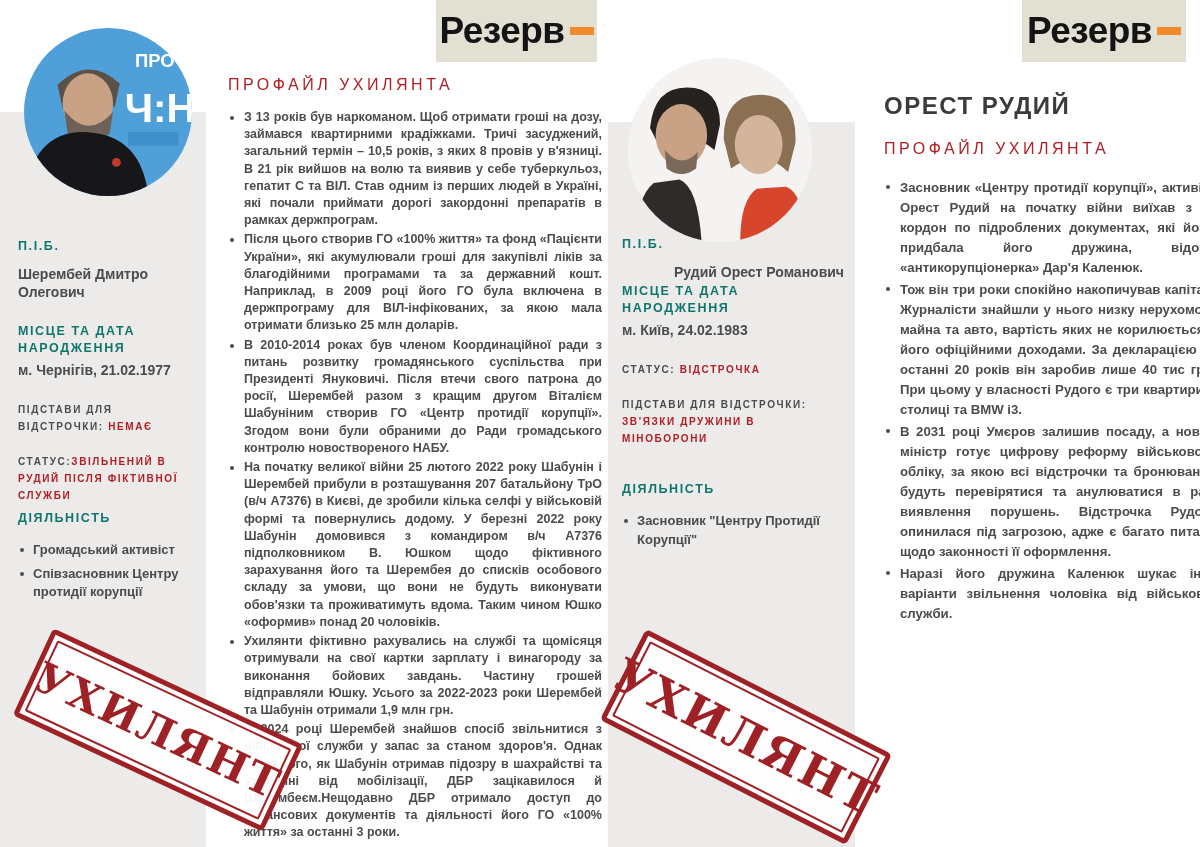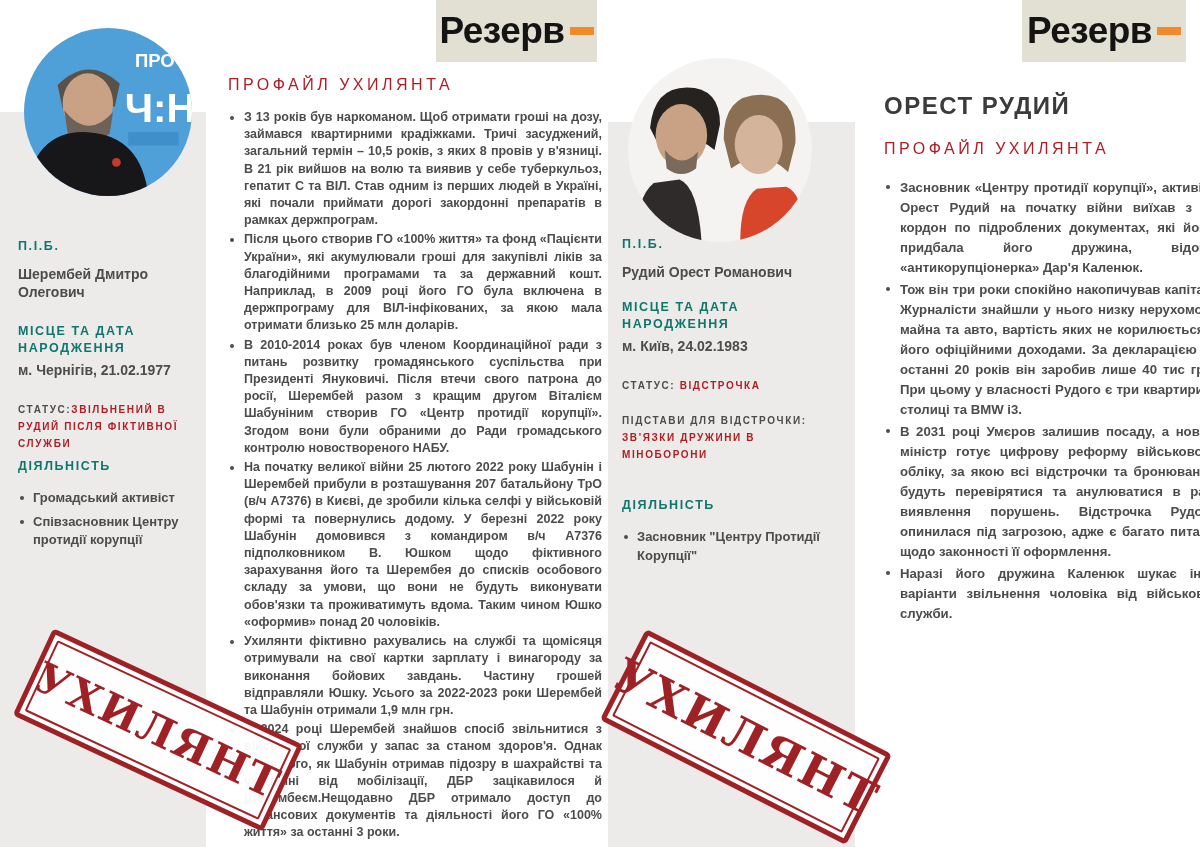--- a/index.html
+++ b/index.html
@@ -101,20 +101,24 @@
       <path d="M52 44 q0 -24 20 -24 q20 0 19 26 l-4 16 q-14 -14 -31 -2 z" fill="#8A6F52"></path>
       <ellipse cx="71" cy="47" rx="13" ry="16" fill="#D4B49A"></ellipse>
     </svg>
   </div>
 
   <div class="side side-1">
     <p class="lbl-red">П.І.Б.</p>
     <p class="val">Шерембей Дмитро Олегович</p>
     <p class="lbl-red" style="margin-bottom:4px;">МІСЦЕ ТА ДАТА НАРОДЖЕННЯ</p>
     <p class="val">м. Чернігів, 21.02.1977</p>
+    <p class="lbl-dark blk">
+      <span>ПІДСТАВИ ДЛЯ ВІДСТРОЧКИ:</span>
+      <span class="red">НЕМАЄ</span>
+    </p>
     <p class="lbl-dark" style="margin:0 0 6px;">
       <span>СТАТУС:</span><span class="red">ЗВІЛЬНЕНИЙ В РУДИЙ ПІСЛЯ ФІКТИВНОЇ СЛУЖБИ</span>
     </p>
     <p class="lbl-red" style="margin:0;">ДІЯЛЬНІСТЬ</p>
     <ul>
       <li>Громадський активіст</li>
       <li>Співзасновник Центру протидії корупції</li>
     </ul>
   </div>
 
@@ -125,21 +129,21 @@
       <li>Після цього створив ГО «100% життя» та фонд «Пацієнти України», які акумулювали гроші для закупівлі ліків за благодійними програмами та за державний кошт. Наприклад, в 2009 році його ГО була включена в держпрограму для ВІЛ-інфікованих, за якою мала отримати близько 25 млн доларів.</li>
       <li>В 2010-2014 роках був членом Координаційної ради з питань розвитку громадянського суспільства при Президенті Януковичі. Після втечи свого патрона до росії, Шерембей разом з кращим другом Віталієм Шабуніним створив ГО «Центр протидії корупції». Згодом вони були обраними до Ради громадського контролю новоствореного НАБУ.</li>
       <li>На початку великої війни 25 лютого 2022 року Шабунін і Шерембей прибули в розташування 207 батальйону ТрО (в/ч А7376) в Києві, де зробили кілька селфі у військовій формі та повернулись додому. У березні 2022 року Шабунін домовився з командиром в/ч А7376 підполковником В. Юшком щодо фіктивного зарахування його та Шерембея до списків особового складу за умови, що вони не будуть виконувати обов'язки та проживатимуть вдома. Таким чином Юшко «оформив» понад 20 чоловіків.</li>
       <li>Ухилянти фіктивно рахувались на службі та щомісяця отримували на свої картки зарплату і винагороду за виконання бойових завдань. Частину грошей відправляли Юшку. Усього за 2022-2023 роки Шерембей та Шабунін отримали 1,9 млн грн.</li>
       <li>В 2024 році Шерембей знайшов спосіб звільнитися з військової служби у запас за станом здоров'я. Однак після того, як Шабунін отримав підозру в шахрайстві та ухиленні від мобілізації, ДБР зацікавилося й Шерембеєм.Нещодавно ДБР отримало доступ до фінансових документів та діяльності його ГО «100% життя» за останні 3 роки.</li>
     </ul>
   </div>
 
   <div class="side side-2">
     <p class="lbl-red">П.І.Б.</p>
-    <p class="val" style="margin-bottom:18px;">Рудий Орест Романович</p>
+    <p class="val" style="margin-bottom:2px;text-align:right;">Рудий Орест Романович</p>
     <p class="lbl-red" style="margin-bottom:4px;">МІСЦЕ ТА ДАТА НАРОДЖЕННЯ</p>
     <p class="val">м. Київ, 24.02.1983</p>
     <p class="lbl-dark blk">
       <span>СТАТУС:</span>
       <span class="red">ВІДСТРОЧКА</span>
     </p>
     <p class="lbl-dark" style="margin:0 0 34px;">
       <span>ПІДСТАВИ ДЛЯ ВІДСТРОЧКИ:</span>
       <span class="red">ЗВ'ЯЗКИ ДРУЖИНИ В МІНОБОРОНИ</span>
     </p>

